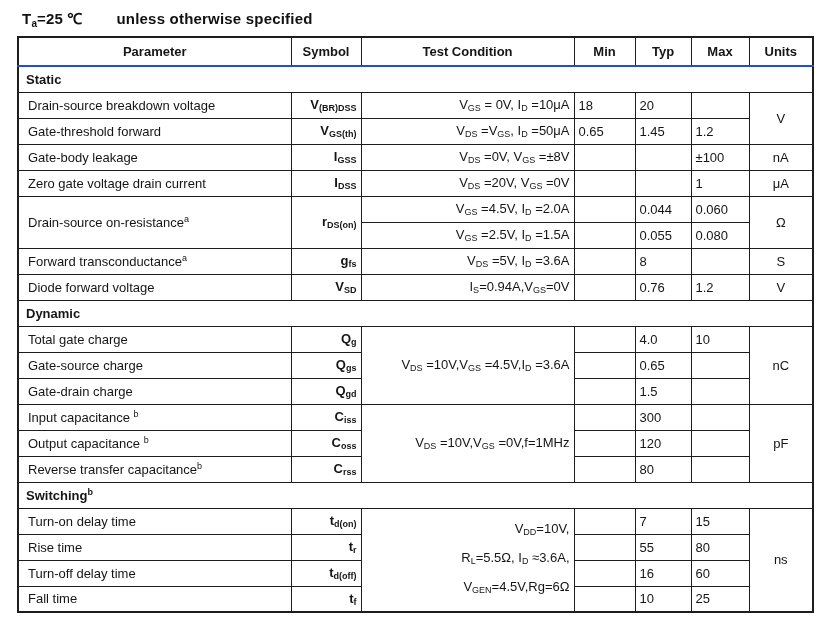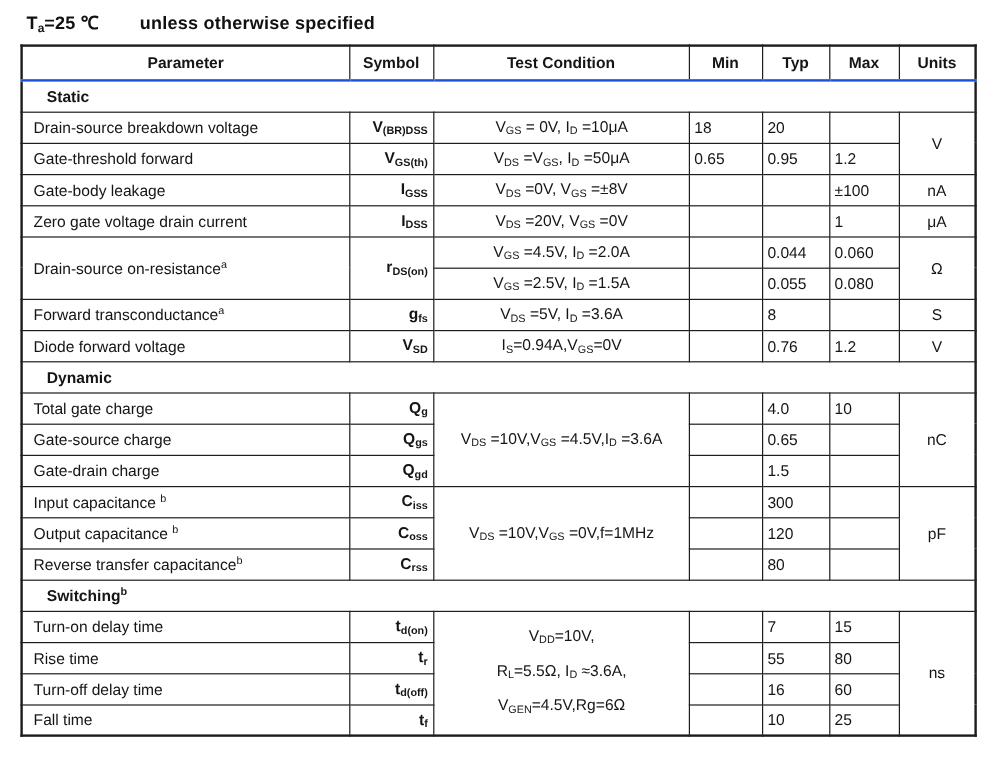--- a/index.html
+++ b/index.html
@@ -21,25 +21,25 @@
   td,th{
     border:1px solid #1d1d1d;font-size:13px;padding:0 4px;
     vertical-align:middle;overflow:hidden;white-space:nowrap;
   }
   thead th{
     height:27px;font-weight:bold;text-align:center;
     border-bottom:2px solid #1d4ed8;font-size:13px;
   }
   tbody tr{height:26px;}
   td.section{
-    font-weight:bold;text-align:left;padding-left:20px;font-size:13px;
+    font-weight:bold;text-align:left;padding-left:7px;font-size:13px;
   }
   td.col-param{text-align:left;padding-left:9px;}
   td.col-sym{text-align:right;font-weight:bold;}
-  td.col-cond{text-align:center;padding-left:5px;}
+  td.col-cond{text-align:right;padding-left:5px;}
   td.col-min,td.col-typ,td.col-max{font-weight:normal;}
   td.col-unit{text-align:center;}
   td.multi{white-space:normal;line-height:26px;}
   sub{font-size:9px;vertical-align:-2px;letter-spacing:0;}
   sup{font-size:9px;vertical-align:5px;}
 </style>
 </head>
 <body>
 
 <div class="title">
@@ -78,21 +78,21 @@
         <td class="col-min">18</td>
         <td class="col-typ">20</td>
         <td class="col-max"></td>
         <td class="col-unit" rowspan="2">V</td>
       </tr>
       <tr>
         <td class="col-param">Gate-threshold forward</td>
         <td class="col-sym">V<sub>GS(th)</sub></td>
         <td class="col-cond">V<sub>DS</sub> =V<sub>GS</sub>, I<sub>D</sub> =50μA</td>
         <td class="col-min">0.65</td>
-        <td class="col-typ">0.95</td>
+        <td class="col-typ">1.45</td>
         <td class="col-max">1.2</td>
       </tr>
       <tr>
         <td class="col-param">Gate-body leakage</td>
         <td class="col-sym">I<sub>GSS</sub></td>
         <td class="col-cond">V<sub>DS</sub> =0V, V<sub>GS</sub> =±8V</td>
         <td class="col-min"></td>
         <td class="col-typ"></td>
         <td class="col-max">±100</td>
         <td class="col-unit">nA</td>

